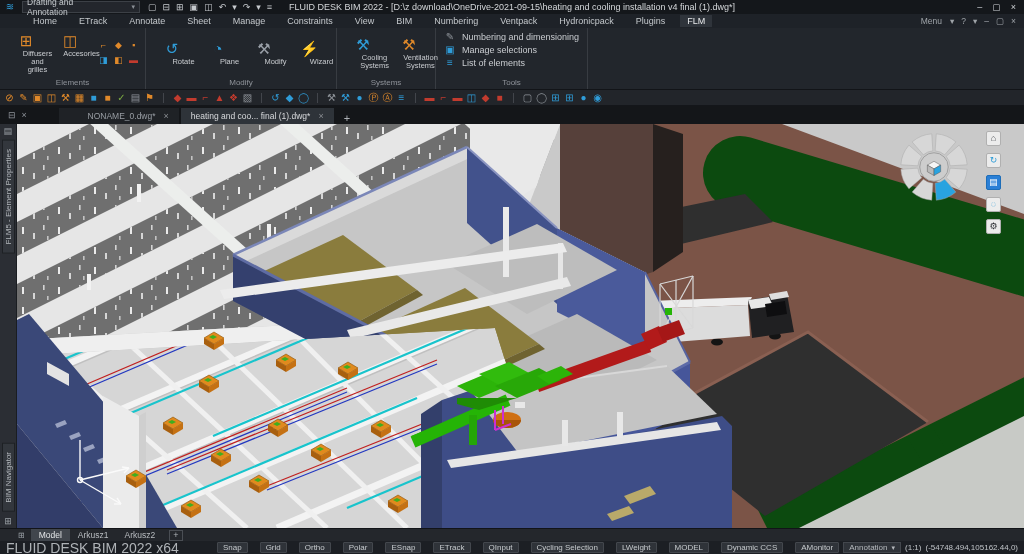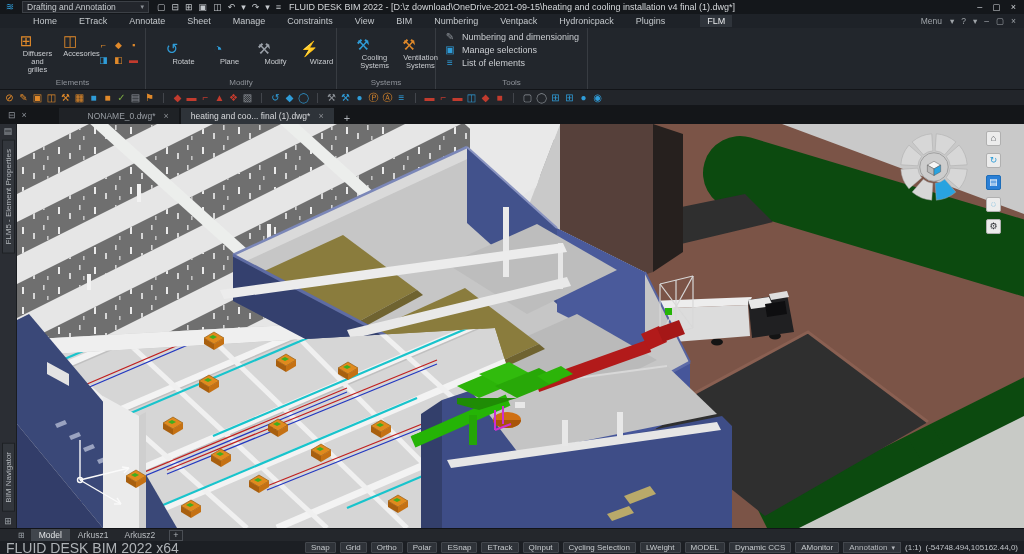--- a/index.html
+++ b/index.html
@@ -10,32 +10,32 @@
     --duct-green:#25b406; --duct-red:#b21a1a; --fcu:#d27b17; --pipe-cyan:#18c4cc;
     --truck:#dcdcdc;
   }
   *{margin:0;padding:0;box-sizing:border-box;font-family:"Liberation Sans",sans-serif;}
   html,body{width:1024px;height:554px;overflow:hidden;background:#000;}
   .app{width:1024px;height:554px;display:flex;flex-direction:column;background:var(--bg1);}
 
   
   .titlebar{height:14px;background:var(--bg0);display:flex;align-items:center;position:relative;color:var(--txt);font-size:9px;flex:0 0 14px;}
   .logo{width:20px;text-align:center;color:#2f9cd8;font-size:10px;line-height:14px;}
-  .workspace{height:12px;margin-left:2px;background:#23262c;border:1px solid #3c4046;color:#c6cace;font-size:8.5px;display:flex;align-items:center;padding:0 4px;gap:18px;width:127px;}
+  .workspace{height:12px;margin-left:2px;background:#23262c;border:1px solid #3c4046;color:#c6cace;font-size:8.5px;display:flex;align-items:center;padding:0 4px;gap:18px;width:118px;}
   .workspace .car{margin-left:auto;font-size:7px;color:#8d9298;}
   .qicons{display:flex;gap:6px;margin-left:8px;color:#c6cace;font-size:9px;}
   .qicons span{cursor:default;}
   .win-title{position:absolute;left:50%;transform:translateX(-50%);white-space:nowrap;font-size:9px;color:#d4d7da;}
   .winctl{margin-left:auto;display:flex;gap:10px;padding-right:8px;color:#cfd2d6;font-size:9px;}
 
   
   .menubar{height:14px;background:var(--bg1);display:flex;align-items:center;font-size:9px;color:#c4c8cc;flex:0 0 14px;}
   .menu-items{display:flex;gap:8px;margin-left:26px;}
   .menu-item{padding:1px 7px;cursor:default;}
-  .menu-item.active{background:#2f343b;color:#e8eaec;margin-left:20px;}
+  .menu-item.active{background:#2f343b;color:#e8eaec;}
   .menu-right{margin-left:auto;display:flex;gap:8px;padding-right:8px;color:#9fa4a9;font-size:8.5px;align-items:center;}
 
   
   .ribbon{height:62px;background:#22262c;display:flex;flex:0 0 62px;border-bottom:1px solid #121418;}
   .rgroup{display:flex;flex-direction:column;border-right:1px solid #383c42;}
   .rgroup .content{flex:1;display:flex;align-items:center;padding:2px 4px;gap:2px;}
   .rgroup .glabel{height:12px;text-align:center;font-size:8px;color:#8f939a;line-height:12px;}
   .rbtn{width:44px;display:flex;flex-direction:column;align-items:center;justify-content:flex-start;cursor:default;}
   .rbtn .ricon{font-size:15px;line-height:18px;}
   .rbtn .rlabel{font-size:7.5px;line-height:8px;color:#c9ccd0;text-align:center;max-width:44px;margin-left:23px;}
@@ -573,21 +573,21 @@
 
     <span class="ltab active">Model</span>
         <span class="ltab">Arkusz1</span>
         <span class="ltab">Arkusz2</span>
       </span>
     <span class="lt-add">+</span>
   </div>
 
   <div class="statusbar">
     <span class="sb-app">FLUID DESK BIM 2022 x64</span>
-    <span style="display:flex;gap:4px;">
+    <span style="display:flex;gap:12px;">
 
     <span class="toggle">Snap</span>
         <span class="toggle">Grid</span>
         <span class="toggle">Ortho</span>
         <span class="toggle">Polar</span>
         <span class="toggle">ESnap</span>
         <span class="toggle">ETrack</span>
         <span class="toggle">QInput</span>
         <span class="toggle">Cycling Selection</span>
         <span class="toggle">LWeight</span>

